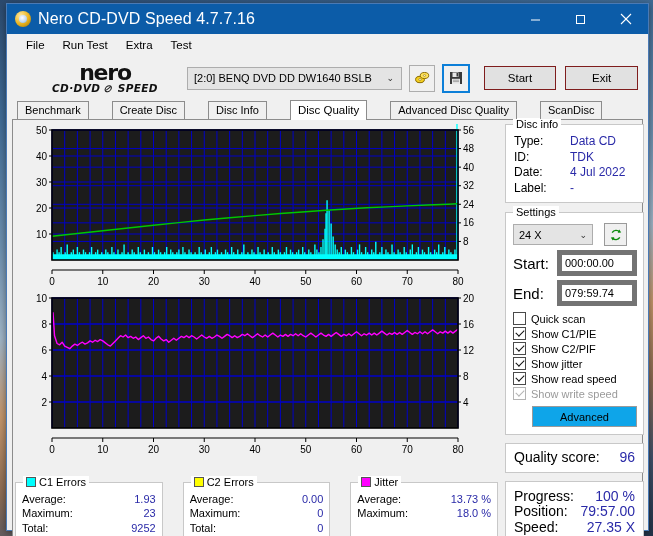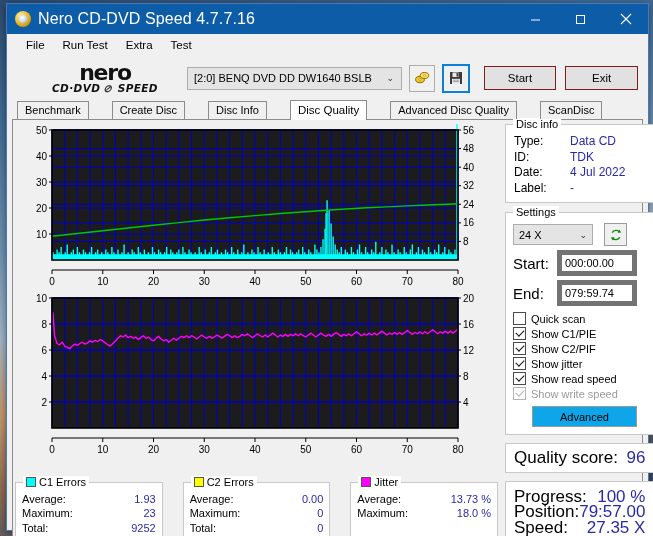--- a/index.html
+++ b/index.html
@@ -145,21 +145,21 @@
   .cb-row.disabled{color:#9a9a9a;}
   .cb-row.disabled .cb{border-color:#b4b4b4;}
   .cb-row.disabled .cb.checked::after{border-color:#b4b4b4;}
   #advanced-btn{
     width:103px;height:19px;margin:6px 0 0 26px;border:1px solid #9a9a9a;
     background:#0ea5e9;display:flex;align-items:center;justify-content:center;
     font-size:11px;
   }
   #quality-box{padding:6px 8px;margin-bottom:8px;}
   #progress-box{padding:7px 8px 8px 8px;}
-  .rkv{display:flex;font-size:17px;line-height:15.5px;}
+  .rkv{display:flex;font-size:14px;line-height:15.5px;}
   .rkv .k{flex:0 0 auto;color:#000;}
   .rkv .v{margin-left:auto;color:#2a2aa8;}
   
   #bottom{
     position:absolute;left:2px;bottom:3px;width:483px;display:flex;gap:20px;
   }
   .stat{padding:9px 0 5px 0;}
   .stat .srow{display:flex;font-size:11px;line-height:14.5px;padding:0 6px;}
   .stat .srow .k{flex:0 0 auto;}
   .stat .srow .v{margin-left:auto;color:#2a2aa8;}

